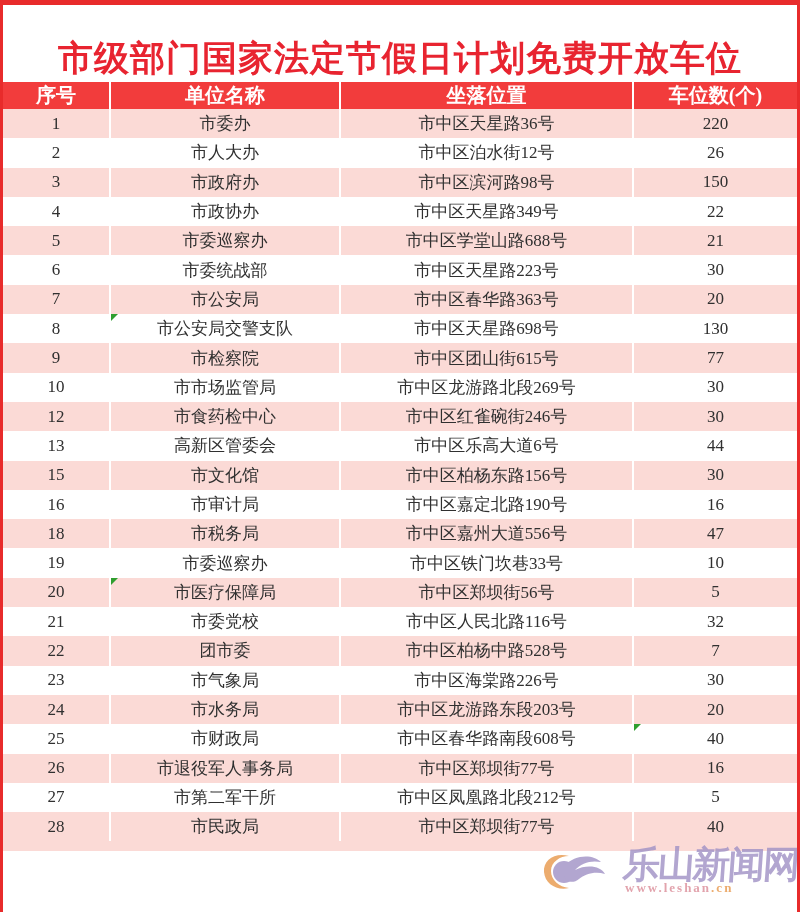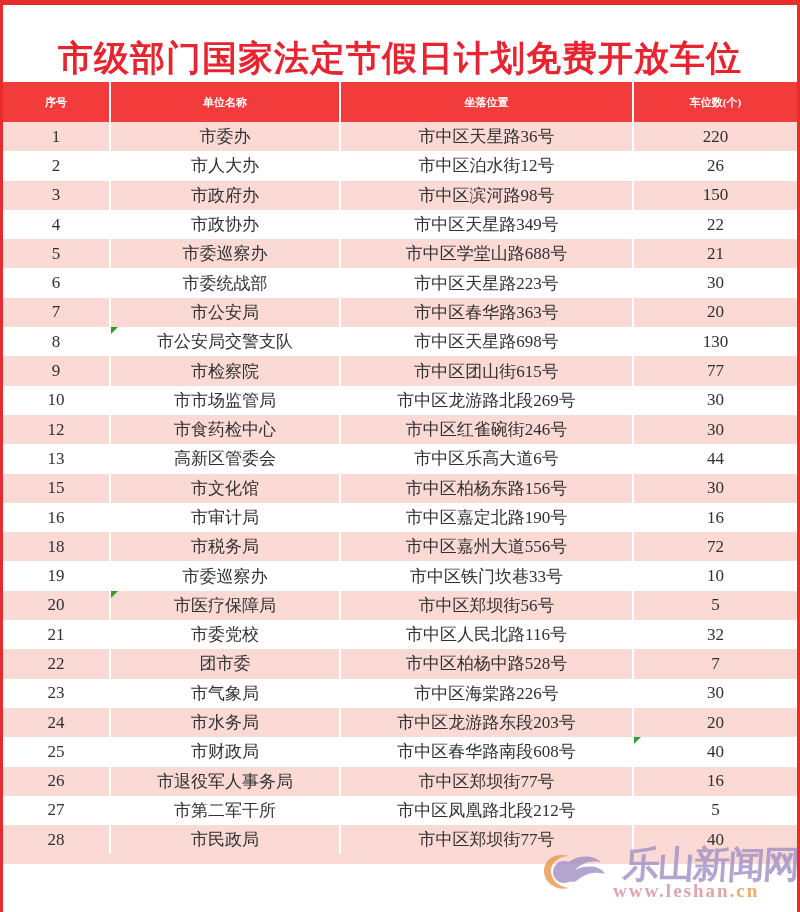--- a/index.html
+++ b/index.html
@@ -37,24 +37,24 @@
     width: 794px;
     border-collapse: collapse;
     table-layout: fixed;
   }
   col.c-no   { width: 107px; }
   col.c-name { width: 230px; }
   col.c-loc  { width: 293px; }
   col.c-cnt  { width: 164px; }
 
   thead th {
-    height: 40px;
+    height: 20px;
     background: #f23c3c;
     color: #ffffff;
-    font-size: 11px;
+    font-size: 20px;
     font-weight: bold;
     text-align: center;
     vertical-align: middle;
     border-left: 2px solid #ffffff;
   }
   thead th:first-child { border-left: none; }
 
   tbody td {
     position: relative;
     height: 29.3px;
@@ -99,22 +99,22 @@
     left: 84px; top: 2px;
     font-size: 37px;
     font-weight: bold;
     color: #a293c6;
     letter-spacing: -2px;
     white-space: nowrap;
     transform: skewX(-4deg);
   }
   .wm-url {
     position: absolute;
-    left: 74px; top: 42px;
-    font-size: 19px;
+    left: 86px; top: 42px;
+    font-size: 13px;
     font-weight: bold;
     letter-spacing: 2px;
     color: #dc8f9b;
     white-space: nowrap;
     font-family: Liberation Serif, serif;
   }
   .wm-url .tld { color: #e89a4f; }
 </style>
 </head>
 <body>
@@ -222,21 +222,21 @@
         <tr>
           <td>16</td>
           <td>市审计局</td>
           <td>市中区嘉定北路190号</td>
           <td>16</td>
         </tr>
         <tr>
           <td>18</td>
           <td>市税务局</td>
           <td>市中区嘉州大道556号</td>
-          <td>72</td>
+          <td>47</td>
         </tr>
         <tr>
           <td>19</td>
           <td>市委巡察办</td>
           <td>市中区铁门坎巷33号</td>
           <td>10</td>
         </tr>
         <tr>
           <td>20</td>
           <td>市医疗保障局<span class="corner-marker"></span></td>

